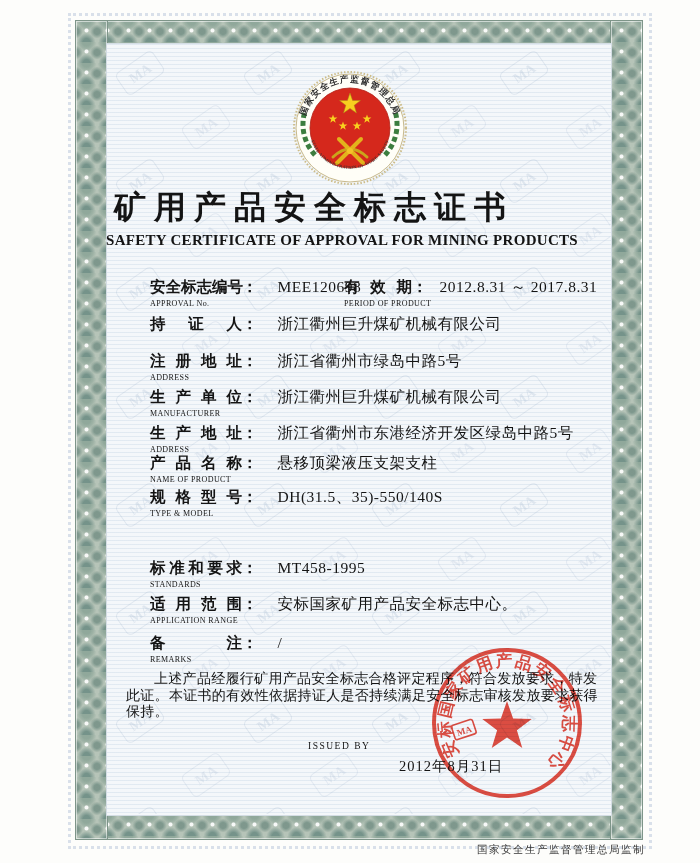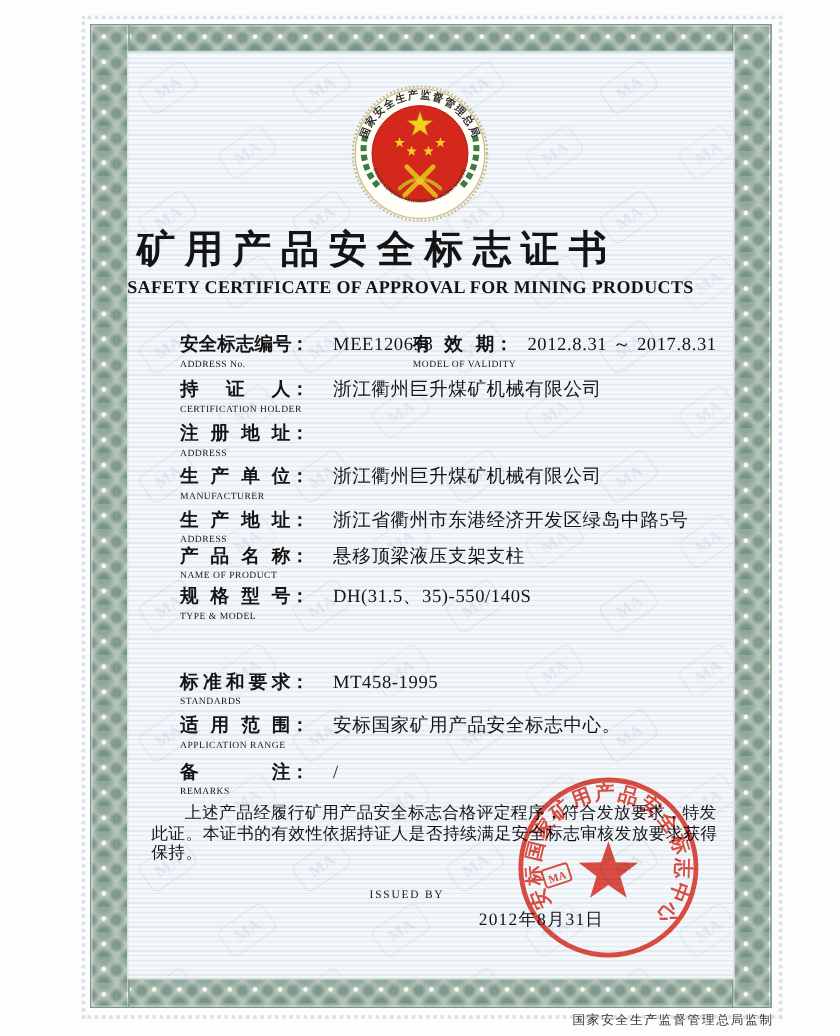--- a/index.html
+++ b/index.html
@@ -153,56 +153,56 @@
           <span>安</span>
           <span>全</span>
           <span>标</span>
           <span>志</span>
           <span>编</span>
           <span>号</span>
         </span>
         <span class="colon">：</span>
       <span class="val">MEE120698</span>
     </div>
-    <div class="elabel">ADDRESS No.</div>
+    <div class="elabel">APPROVAL No.</div>
   </div>
   <div class="abs" style="left:344px;top:277px;">
     <div class="fline">
       <span class="zlabel sm jz">
           <span>有</span>
           <span>效</span>
           <span>期</span>
         </span>
         <span class="colon">：</span>
       <span class="val" style="margin-left:12px;">2012.8.31 ～ 2017.8.31</span>
     </div>
-    <div class="elabel">MODEL OF VALIDITY</div>
+    <div class="elabel">PERIOD OF PRODUCT</div>
   </div>
 
   <div class="abs" style="left:150px;top:314px;">
     <div class="fline">
         <span class="zlabel jz">
           <span>持</span>
           <span>证</span>
           <span>人</span>
         </span>
         <span class="colon">：</span>
         <span class="val">浙江衢州巨升煤矿机械有限公司</span>
       </div>
-    <div class="elabel">CERTIFICATION HOLDER</div>
   </div>
   <div class="abs" style="left:150px;top:351px;">
     <div class="fline">
         <span class="zlabel jz">
           <span>注</span>
           <span>册</span>
           <span>地</span>
           <span>址</span>
         </span>
         <span class="colon">：</span>
+        <span class="val">浙江省衢州市绿岛中路5号</span>
       </div>
     <div class="elabel">ADDRESS</div>
   </div>
   <div class="abs" style="left:150px;top:387px;">
     <div class="fline">
         <span class="zlabel jz">
           <span>生</span>
           <span>产</span>
           <span>单</span>
           <span>位</span>

